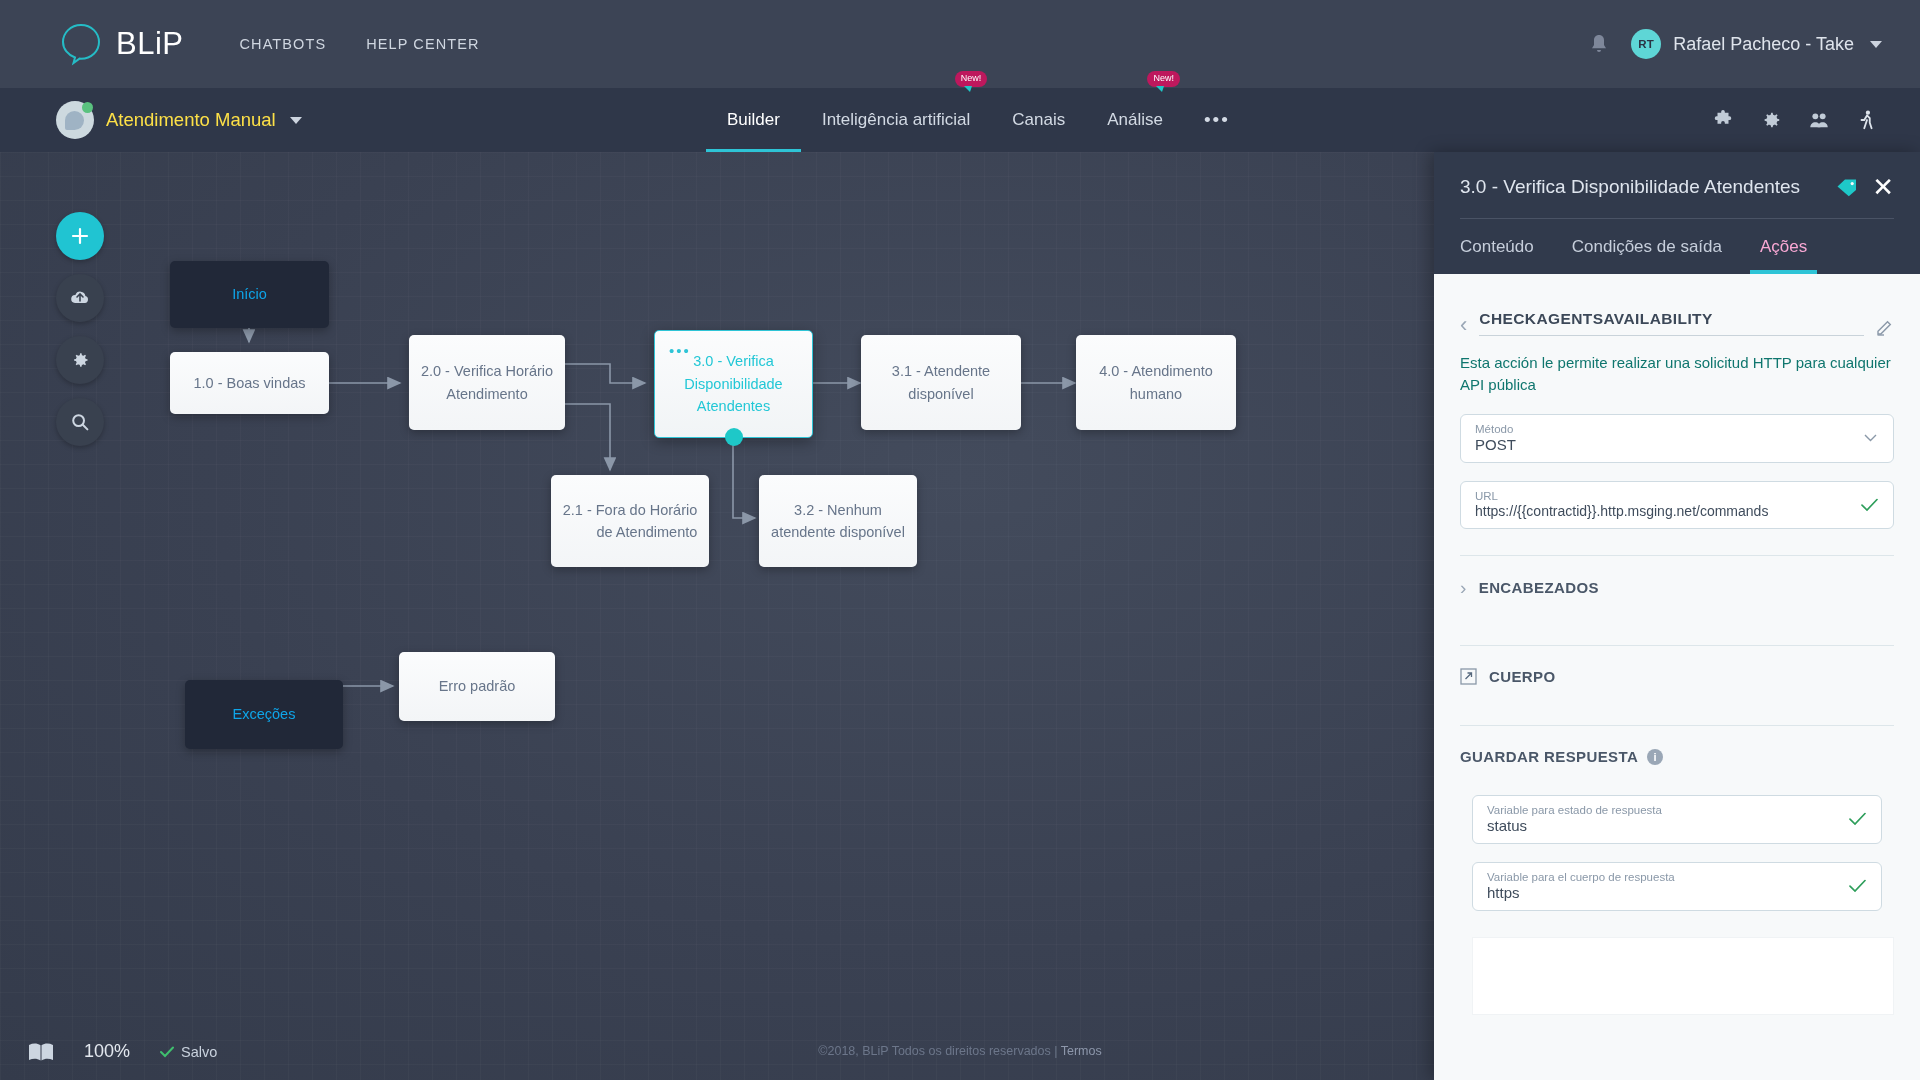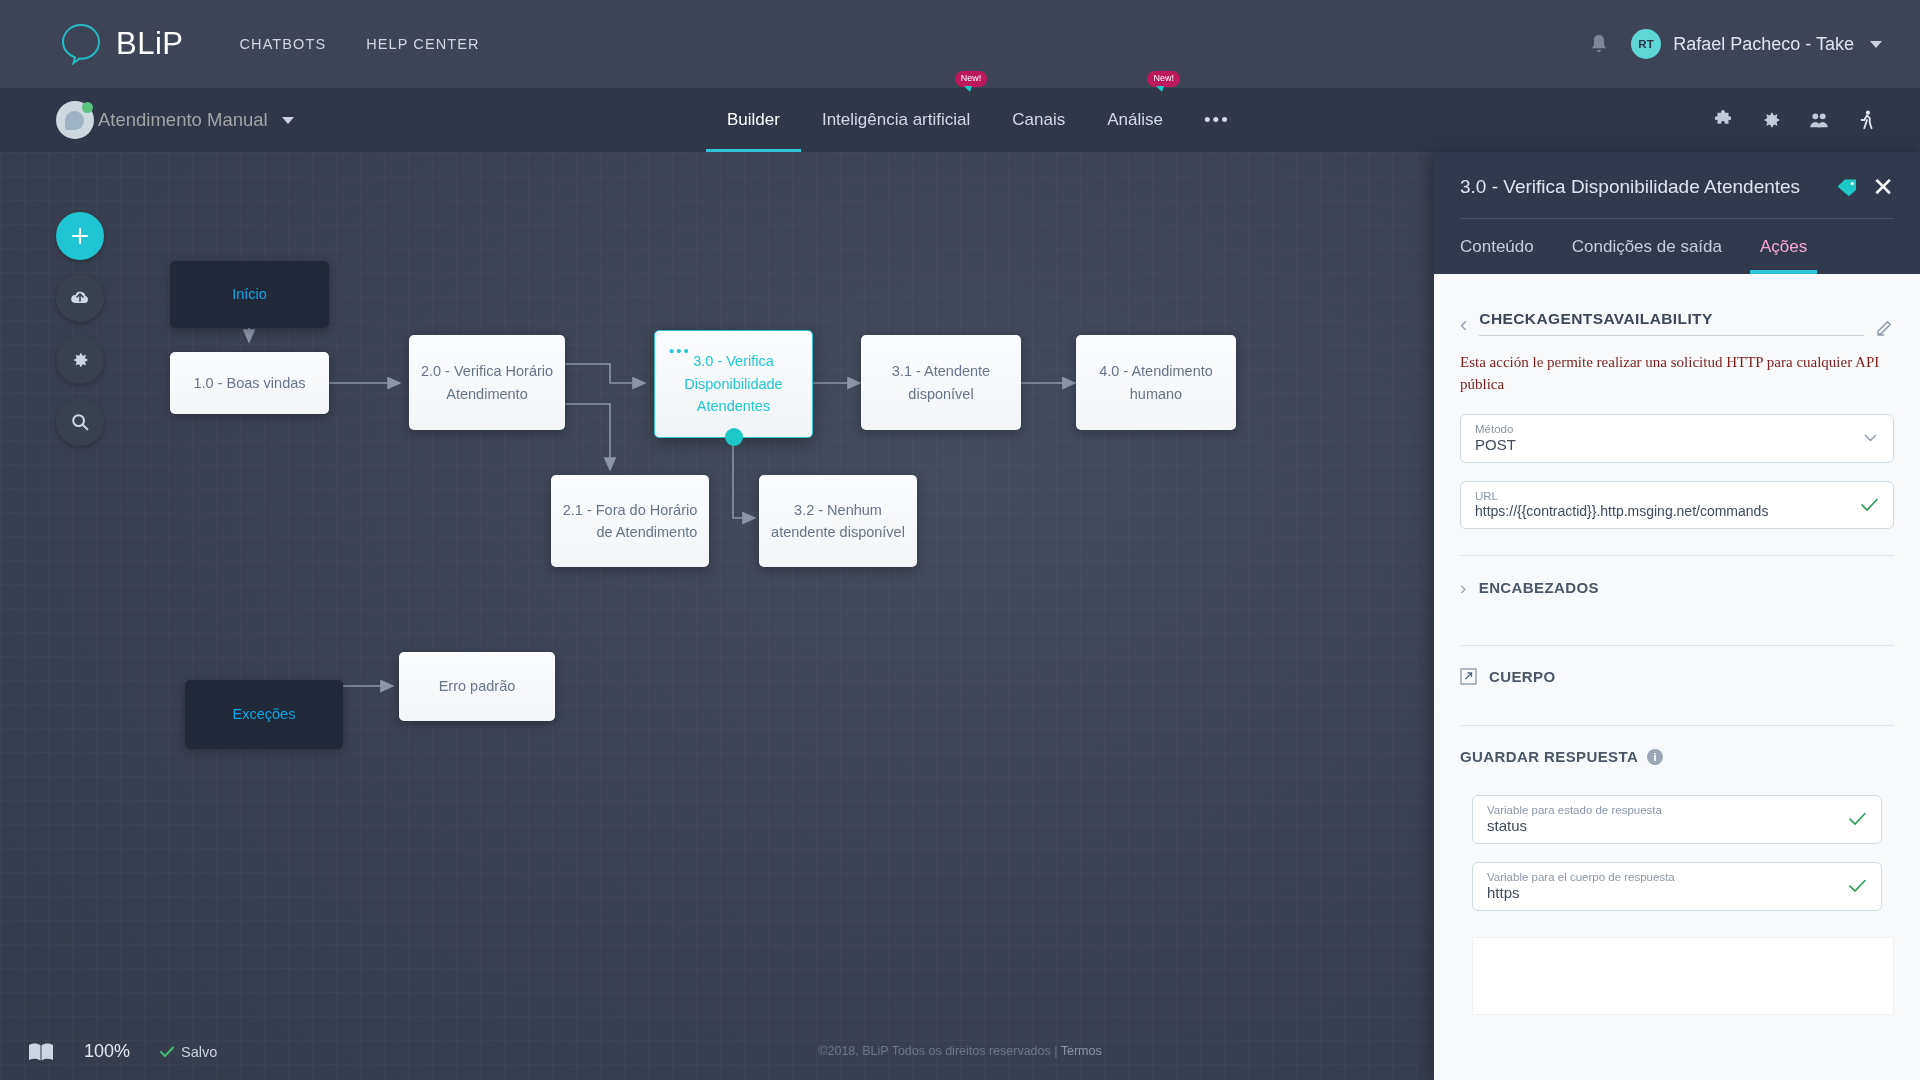--- a/index.html
+++ b/index.html
@@ -56,21 +56,21 @@
     background:#cdd9df;
   }
   .bot-ava .dot {
     position:absolute; right:1px; top:1px; width:11px; height:11px;
     border-radius:50%; background:#5ac27f;
   }
   .bot-ava .bub {
     position:absolute; left:9px; top:10px; width:19px; height:19px;
     border-radius:50% 50% 50% 2px; background:#9fb3c4;
   }
-  .bot-name { color:#a3a3a3; font-size:18.5px; margin-left:4px; }
+  .bot-name { color:#fde047; font-size:18.5px; margin-left:12px; }
 
   .midnav { position:absolute; left:706px; top:88px; height:64px; display:flex; align-items:flex-end; }
   .midnav-item {
     position:relative; height:64px; display:flex; align-items:center;
     padding:0 21px; color:#d3dae4; font-size:17px; cursor:pointer;
   }
   .midnav-item.active { color:#ffffff; }
   .midnav-item.active::after {
     content:""; position:absolute; left:0; right:0; bottom:0; height:3px;
     background:#2ec4d6;
@@ -172,21 +172,21 @@
 
   .panel-body { padding:0 26px; height:851px; overflow:hidden; position:relative; }
 
   .act-head { display:flex; align-items:flex-end; padding-top:36px; }
   .back-chev { color:#9aa7b6; font-size:22px; line-height:1; margin-right:12px; cursor:pointer; }
   .act-name {
     flex:1; color:#3c4858; font-size:15.5px; font-weight:700; letter-spacing:.4px;
     border-bottom:1px solid #c9d3da; padding-bottom:7px;
   }
   .pencil { width:18px; height:18px; margin-left:12px; cursor:pointer; }
-  .act-desc { color:#7f1d1d; font-size:15px; line-height:1.45; margin-top:16px;font-family:Liberation Serif, serif; }
+  .act-desc { color:#0f766e; font-size:15px; line-height:1.45; margin-top:16px; }
 
   .field {
     position:relative; margin-top:18px;
     border:1px solid #cfdbe2; border-radius:6px; background:#ffffff;
     padding:8px 42px 9px 14px; cursor:text;
   }
   .field-label { color:#8a98a8; font-size:11.5px; margin-bottom:1px; }
   .field-value { color:#3f4c5c; font-size:15px; }
   .field-value.mono { font-size:14px; }
   .chev-dn {

